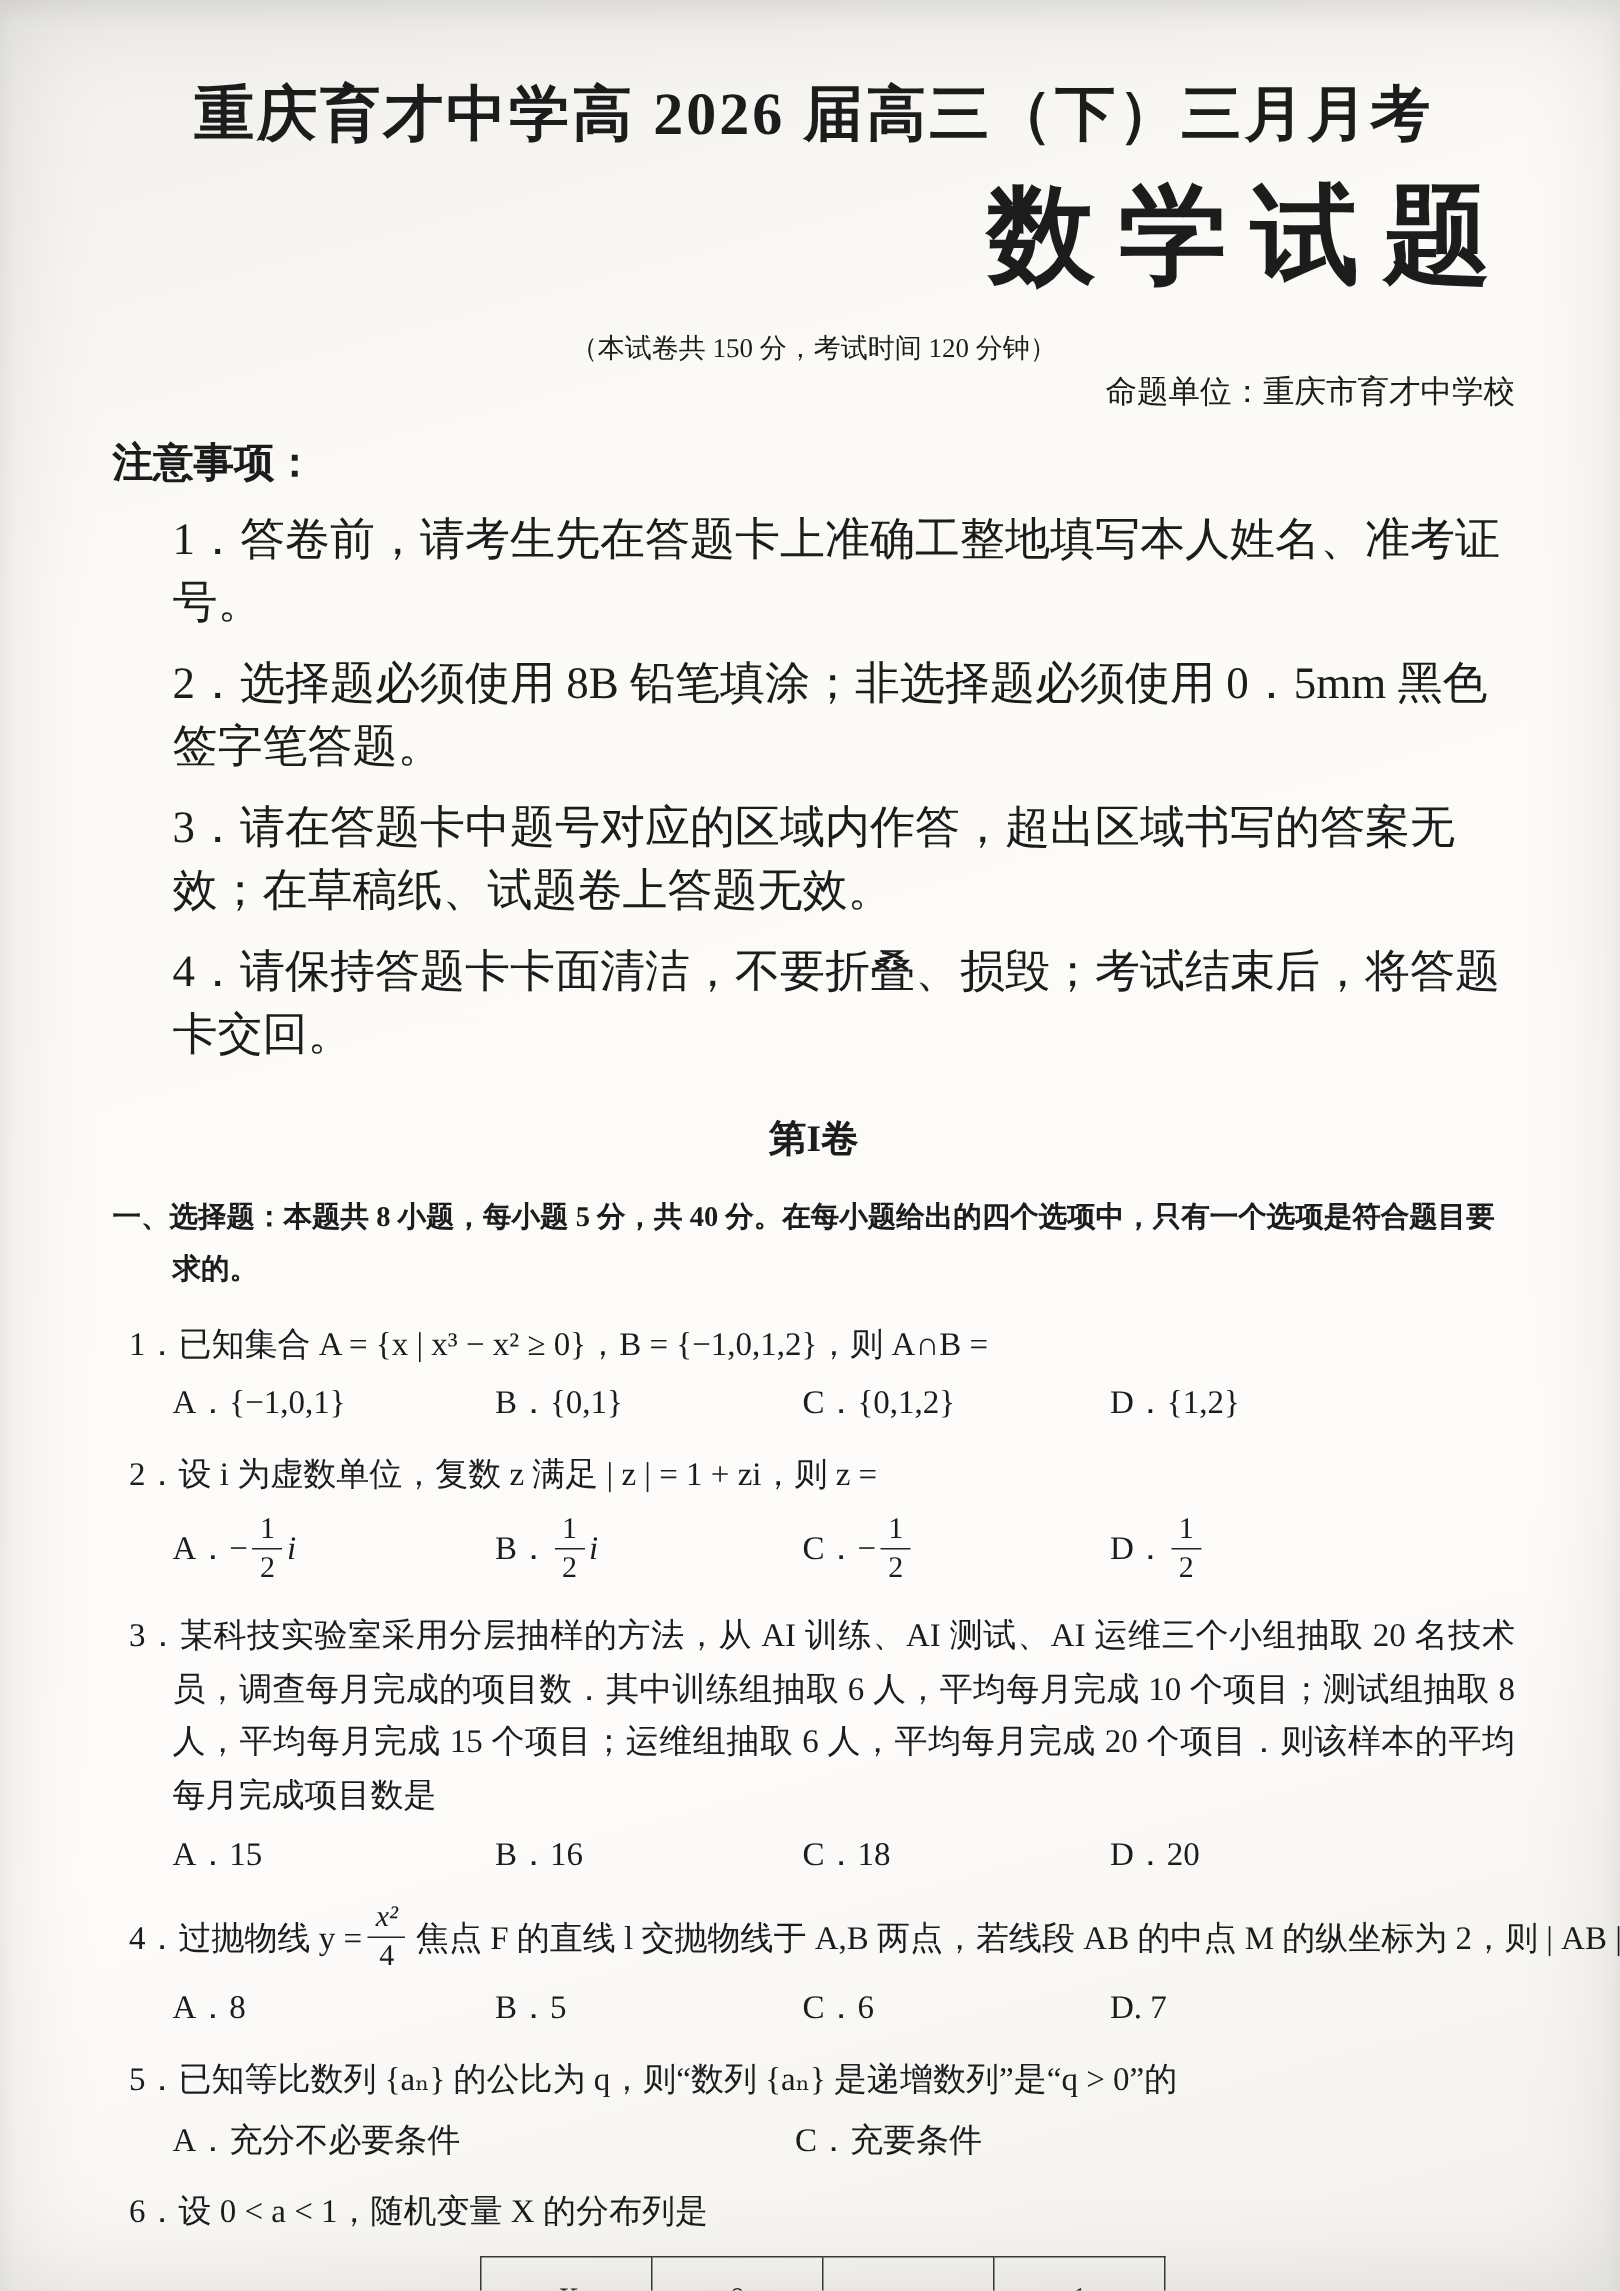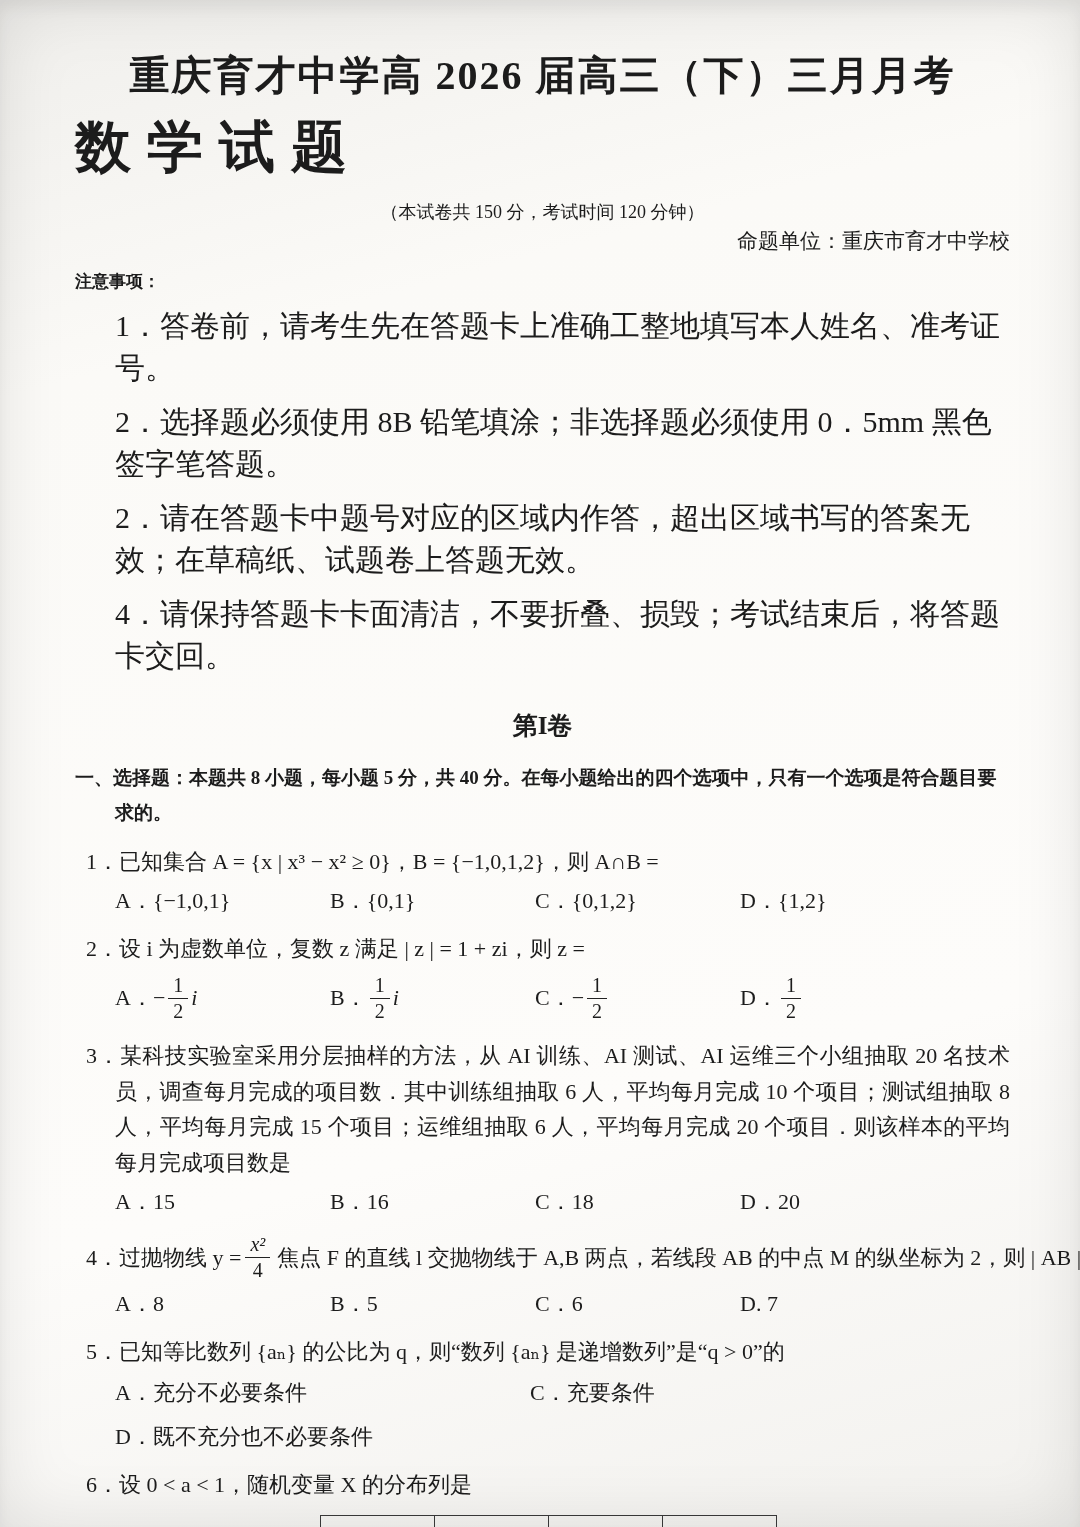--- a/index.html
+++ b/index.html
@@ -28,41 +28,41 @@
     box-shadow: inset 0 0 70px rgba(0,0,0,0.10), inset 0 8px 14px rgba(0,0,0,0.05);
   }
   .title {
     font-size: 40px;
     font-weight: bold;
     text-align: center;
     letter-spacing: 2px;
     line-height: 1.3;
   }
   .subtitle {
-    font-size: 56px;
-    font-weight: bold;
-    text-align: left;
+    font-size: 72px;
+    font-weight: bold;
+    text-align: right;
     letter-spacing: 16px;
     margin-top: 10px;
     line-height: 1.25;
   }
   .exam-info {
     font-size: 18px;
     text-align: center;
     margin-top: 18px;
     line-height: 1.35;
   }
   .issuer {
     font-size: 21px;
     text-align: right;
     margin-top: 4px;
     line-height: 1.3;
   }
   .notices-heading {
-    font-size: 17px;
+    font-size: 27px;
     font-weight: bold;
     margin-top: 14px;
     line-height: 1.4;
   }
   .notice-item {
     font-size: 30px;
     margin: 12px 0 0 40px;
     line-height: 1.4;
   }
   .volume-heading {
@@ -151,21 +151,21 @@
 <div class="paper">
 
   <div class="title">重庆育才中学高 2026 届高三（下）三月月考</div>
   <div class="subtitle">数学试题</div>
   <div class="exam-info">（本试卷共 150 分，考试时间 120 分钟）</div>
   <div class="issuer">命题单位：重庆市育才中学校</div>
 
   <div class="notices-heading">注意事项：</div>
   <div class="notice-item">1．答卷前，请考生先在答题卡上准确工整地填写本人姓名、准考证号。</div>
   <div class="notice-item">2．选择题必须使用 8B 铅笔填涂；非选择题必须使用 0．5mm 黑色签字笔答题。</div>
-  <div class="notice-item">2．请在答题卡中题号对应的区域内作答，超出区域书写的答案无效；在草稿纸、试题卷上答题无效。</div>
+  <div class="notice-item">3．请在答题卡中题号对应的区域内作答，超出区域书写的答案无效；在草稿纸、试题卷上答题无效。</div>
   <div class="notice-item">4．请保持答题卡卡面清洁，不要折叠、损毁；考试结束后，将答题卡交回。</div>
 
   <div class="volume-heading">第I卷</div>
   <div class="part-intro">一、选择题：本题共 8 小题，每小题 5 分，共 40 分。在每小题给出的四个选项中，只有一个选项是符合题目要求的。</div>
 
   <div class="question">
     <div class="stem">1．已知集合 A = {x | x³ − x² ≥ 0}，B = {−1,0,1,2}，则 A∩B =</div>
     <div class="options-row">
       <span>A．{−1,0,1}</span>
       <span>B．{0,1}</span>
@@ -241,21 +241,20 @@
       <span>C．6</span>
       <span>D. 7</span>
     </div>
   </div>
 
   <div class="question">
     <div class="stem">5．已知等比数列 {aₙ} 的公比为 q，则“数列 {aₙ} 是递增数列”是“q &gt; 0”的</div>
     <div class="options-grid-2col">
       <span>A．充分不必要条件</span>
       <span>C．充要条件</span>
-      <span>D．既不充分也不必要条件</span>
     </div>
   </div>
 
   <div class="question">
     <div class="stem">6．设 0 &lt; a &lt; 1，随机变量 X 的分布列是</div>
     <table class="dist-table">
       <tbody>
           <tr class="head-row">
         <td class="var">X</td>
         <td>0</td>

